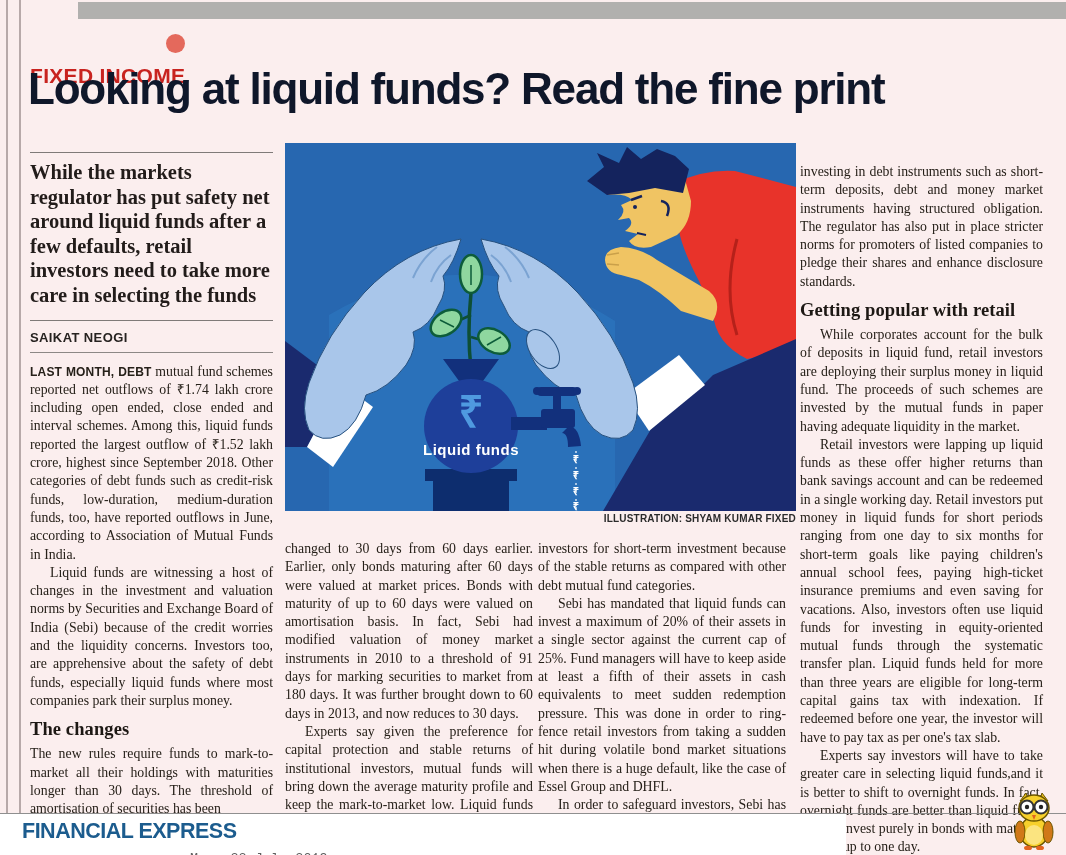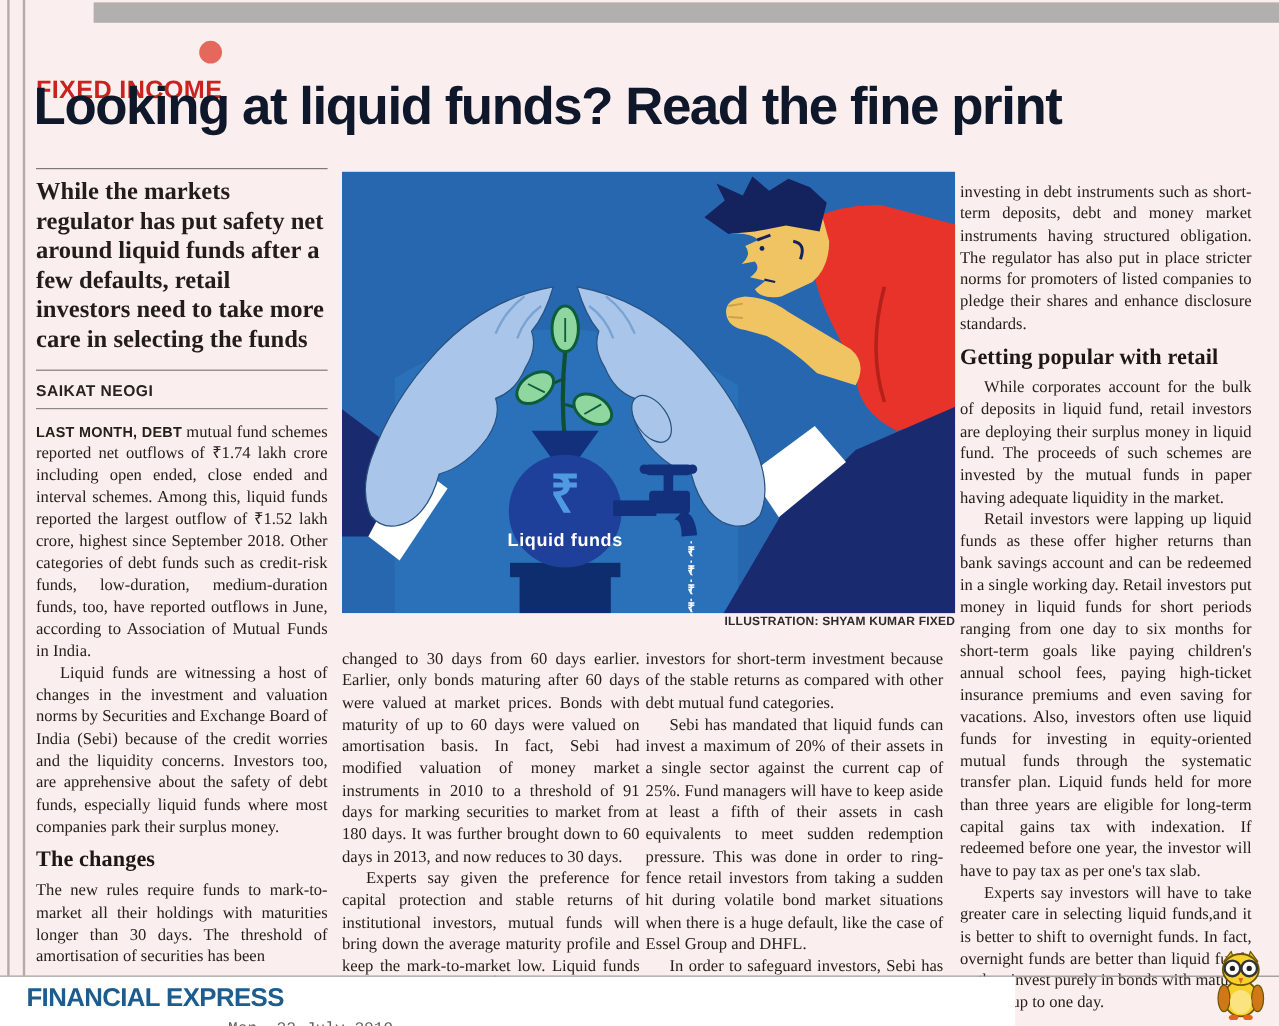--- a/index.html
+++ b/index.html
@@ -14,21 +14,21 @@
 
   .kicker { position:absolute; left:30px; top:34px; display:flex; align-items:flex-end; gap:11px;flex-direction:column; }
   .kicker-dot { width:19px; height:19px; border-radius:50%; background:#e4695c; }
   .kicker-label { font-family:"Liberation Sans", sans-serif; font-weight:800; font-size:21px;
                   letter-spacing:.3px; color:#c8231f; }
 
   .headline { position:absolute; left:28px; top:66px; width:1022px;
               font-family:"Liberation Sans", sans-serif; font-weight:700; font-size:44px;
               line-height:1.06; letter-spacing:-1.2px; color:#0f172a; }
 
-  .col { position:absolute; width:243px; }
+  .col { position:absolute; width:243px;margin-top:12px; }
   .col1 { left:30px; top:140px; }
   .col4 { left:800px; top:141px; }
 
   .rule { border-top:1.5px solid #7f7a78; }
   .rule.thin { border-top:1px solid #8d8886; }
 
   .standfirst { padding:7px 0 12px 0; font-weight:700; font-size:20.5px; line-height:24.6px; color:#221c1a; }
   .byline { padding:9px 0 7px 0; font-family:"Liberation Sans", sans-serif; font-weight:700;
             font-size:13px; letter-spacing:.4px; color:#262220; }
 

